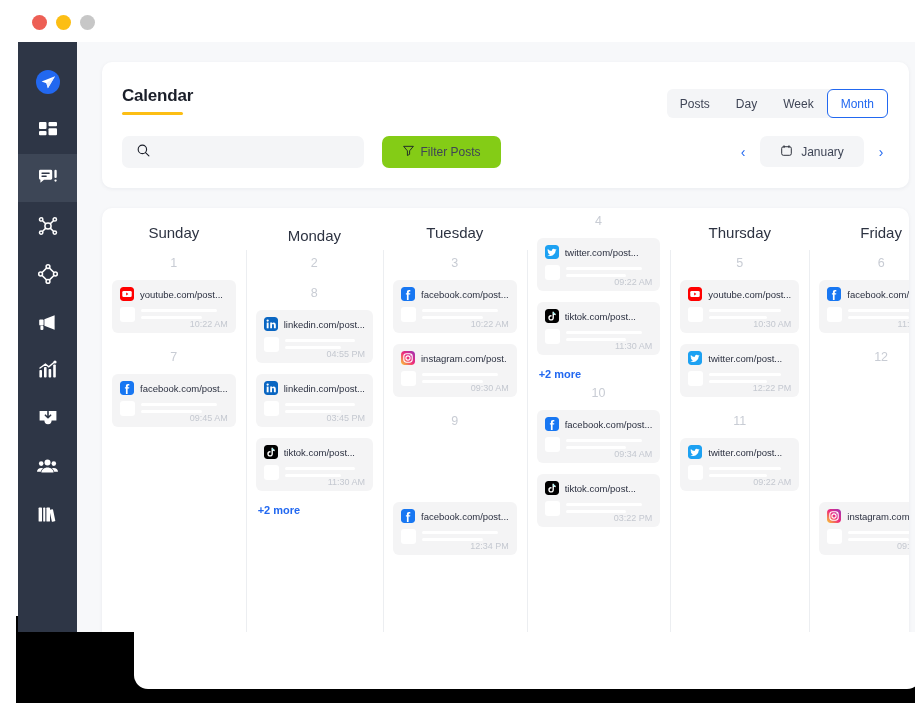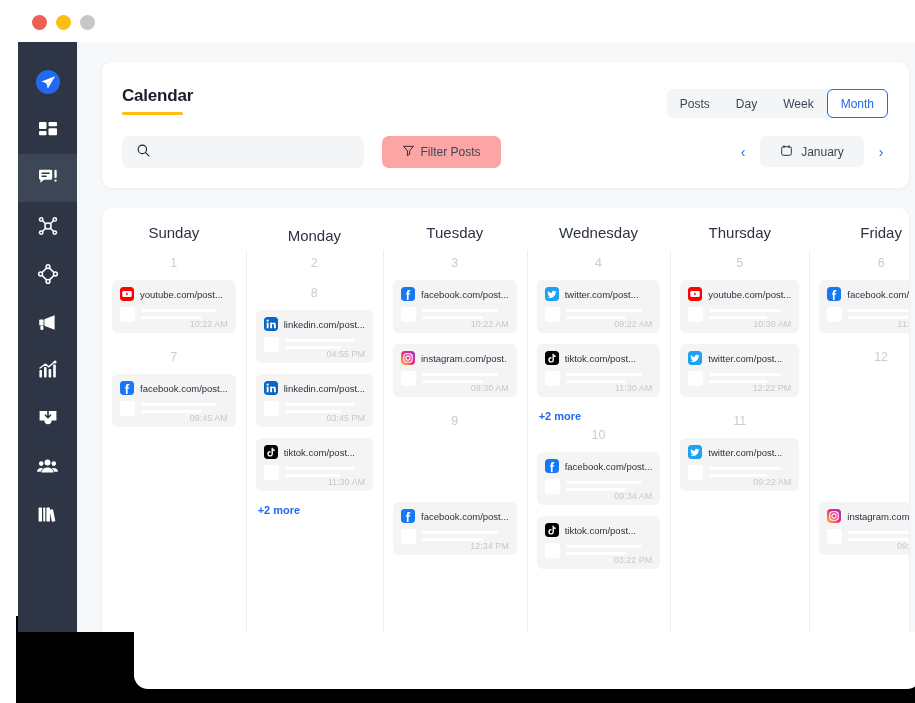--- a/index.html
+++ b/index.html
@@ -108,21 +108,21 @@
   .searchbox input {
     flex: 1; border: none; outline: none; background: transparent;
     font-family: "Liberation Sans", sans-serif;
     font-size: 12px; color: #4b5162;
   }
   .searchbox input::placeholder { color: #6b7280; }
 
   .filterbtn {
     position: absolute; left: 280px; top: 74px;
     width: 119px; height: 32px;
-    background: #fca5a5; border-radius: 7px;
+    background: #84cc16; border-radius: 7px;
     display: flex; align-items: center; justify-content: center;
     gap: 5px;
     font-size: 12px; color: #3f4556;
   }
 
   .viewtabs {
     position: absolute; right: 21px; top: 27px;
     height: 29px;
     background: #f4f5f7; border-radius: 6px;
     display: flex; align-items: stretch;
@@ -617,21 +617,20 @@
                         <span class="line l1" style="display:block"></span>
                         <span class="line l2" style="display:block"></span>
                       </span>
                     </div>
                     <div class="post-time">12:34 PM</div>
                   </div>
                 </div>
               </div>
             </div>
             <div class="cal-col">
-              <div class="dayname">Wednesday</div>
               <div class="week">
                 <div class="daynum">4</div>
                 <div class="slots">
                   <div class="post">
                     <div class="post-head">
                       <span class="pf-icon">
                         <svg width="14" height="14" viewBox="0 0 14 14">
                           <rect width="14" height="14" rx="3" fill="#1da1f2"></rect>
                           <path d="M11.6 4.6c-.3.2-.7.3-1.1.4.4-.2.7-.6.8-1.1-.4.2-.8.4-1.2.5a1.9 1.9 0 0 0-3.3 1.7c-1.6-.1-3-.8-3.9-2a1.9 1.9 0 0 0 .6 2.5c-.3 0-.6-.1-.8-.2a1.9 1.9 0 0 0 1.5 1.8c-.3.1-.6.1-.9 0a1.9 1.9 0 0 0 1.8 1.3A3.8 3.8 0 0 1 2.4 10a5.4 5.4 0 0 0 8.3-4.6c.4-.2.7-.5.9-.8z" fill="#fff"></path>
                         </svg>

